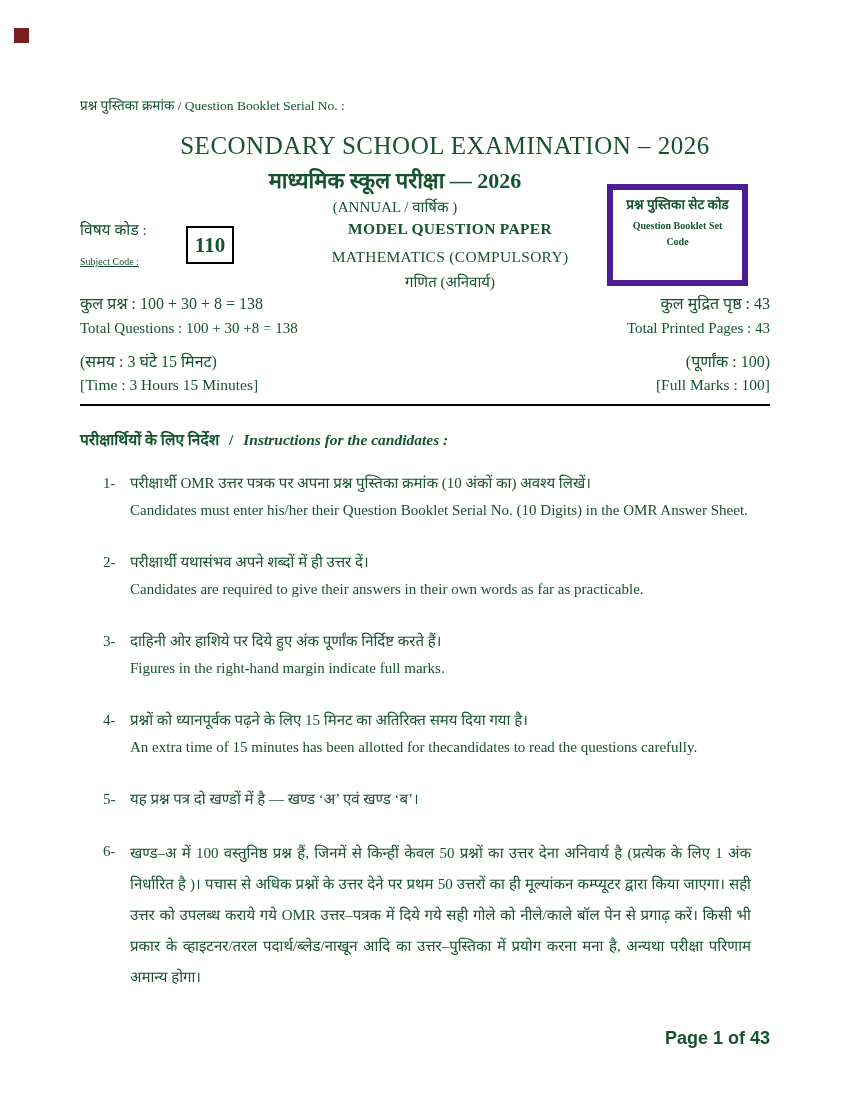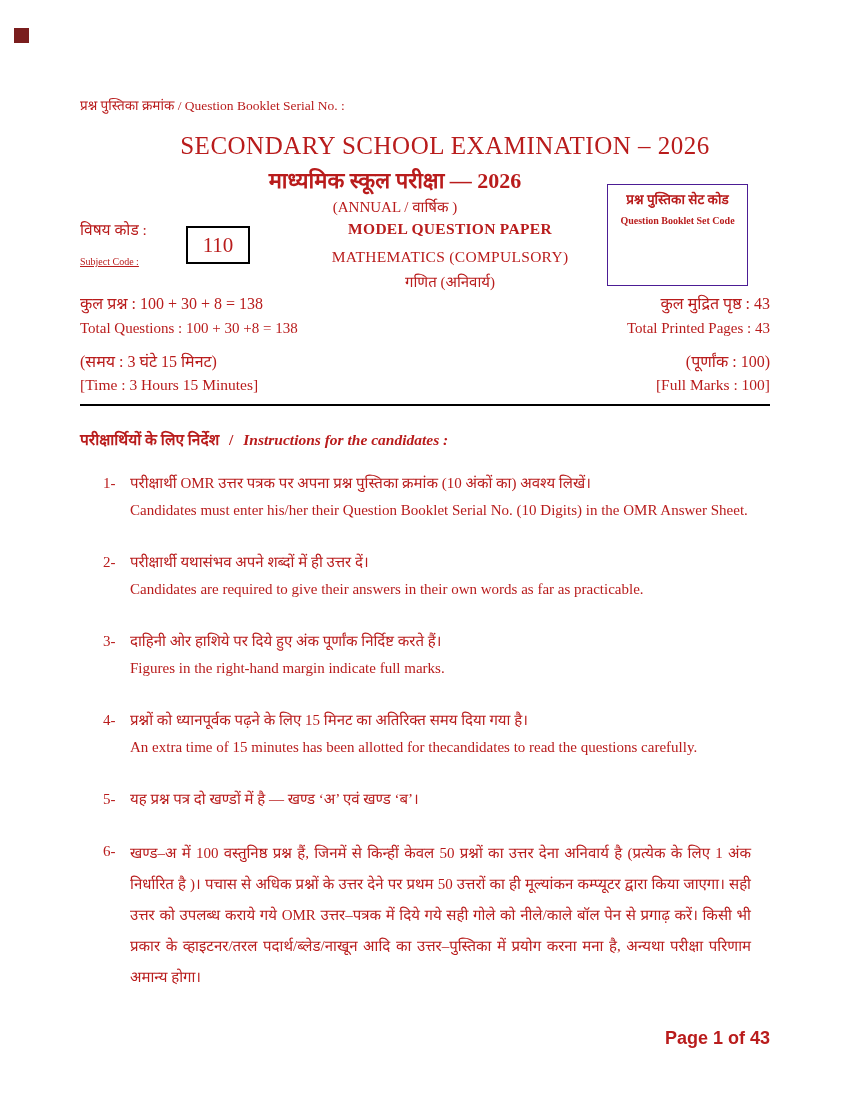--- a/index.html
+++ b/index.html
@@ -3,21 +3,21 @@
 <meta charset="utf-8">
 <style>
   * { box-sizing: border-box; }
   html, body { margin: 0; padding: 0; background: #ffffff; }
   .page {
     position: relative;
     width: 850px;
     height: 1100px;
     background: #ffffff;
     font-family: "Liberation Serif", serif;
-    color: #b91c1c;
+    color: #14532d;
     overflow: hidden;
   }
   .corner-mark {
     position: absolute;
     left: 14px; top: 28px;
     width: 15px; height: 15px;
   }
   .serial-label {
     position: absolute;
     left: 80px; top: 96px;
@@ -41,37 +41,37 @@
   .annual-line {
     position: absolute;
     left: 0; right: 60px; top: 196px;
     text-align: center;
     font-size: 15px;
   }
   .set-code-box {
     position: absolute;
     left: 607px; top: 184px;
     width: 141px; height: 102px;
-    border: 1px solid #4c1d95;
+    border: 6px solid #4c1d95;
     text-align: center;
     padding: 6px 8px;
   }
   .set-code-hi { font-size: 13.5px; font-weight: bold; line-height: 18px; }
   .set-code-en { font-size: 10px; font-weight: bold; line-height: 16px; margin-top: 4px; }
   .subject-code-label-hi { position: absolute; left: 80px; top: 218px; font-size: 15.5px; }
   .subject-code-label-en { position: absolute; left: 80px; top: 256px; font-size: 10px; text-decoration: underline; }
   .subject-code-box {
     position: absolute;
     left: 186px; top: 226px;
-    width: 64px; height: 38px;
+    width: 48px; height: 38px;
     border: 2px solid #000000;
     text-align: center;
     line-height: 34px;
     font-size: 21px;
-    font-weight: normal;
+    font-weight: bold;
   }
   .center-col { position: absolute; left: 270px; width: 360px; text-align: center; }
   .model-paper { top: 220px; font-size: 15.5px; letter-spacing: 0.3px; font-weight: bold; }
   .subject-en  { top: 248px; font-size: 15.5px; letter-spacing: 0.3px; }
   .subject-hi  { top: 271px; font-size: 15px; }
   .row-left  { position: absolute; left: 80px; font-size: 16px; }
   .row-right { position: absolute; right: 80px; font-size: 16px; text-align: right; }
   .y-totals-hi { top: 292px; }
   .y-totals-en { top: 320px; font-size: 15px; }
   .y-time-hi   { top: 350px; }

